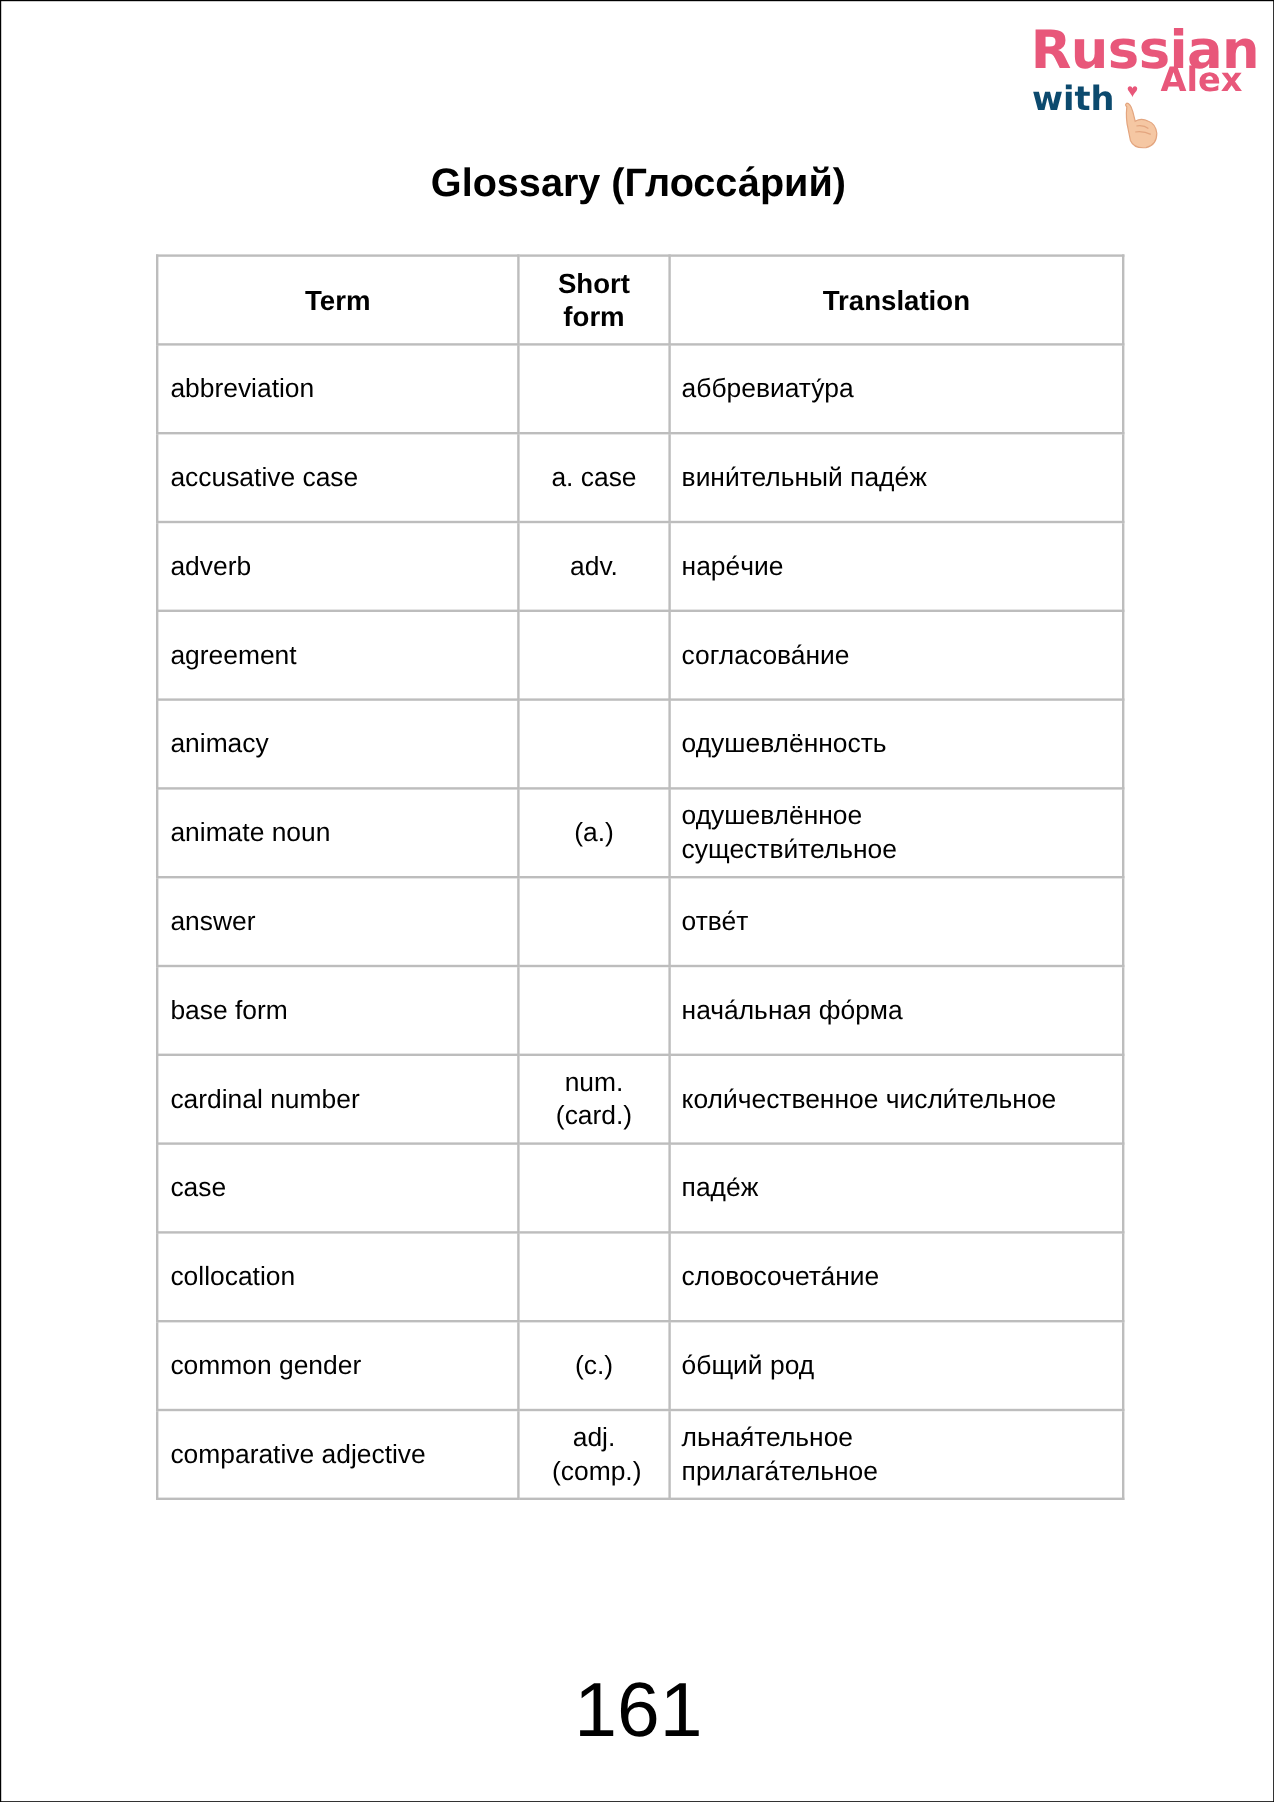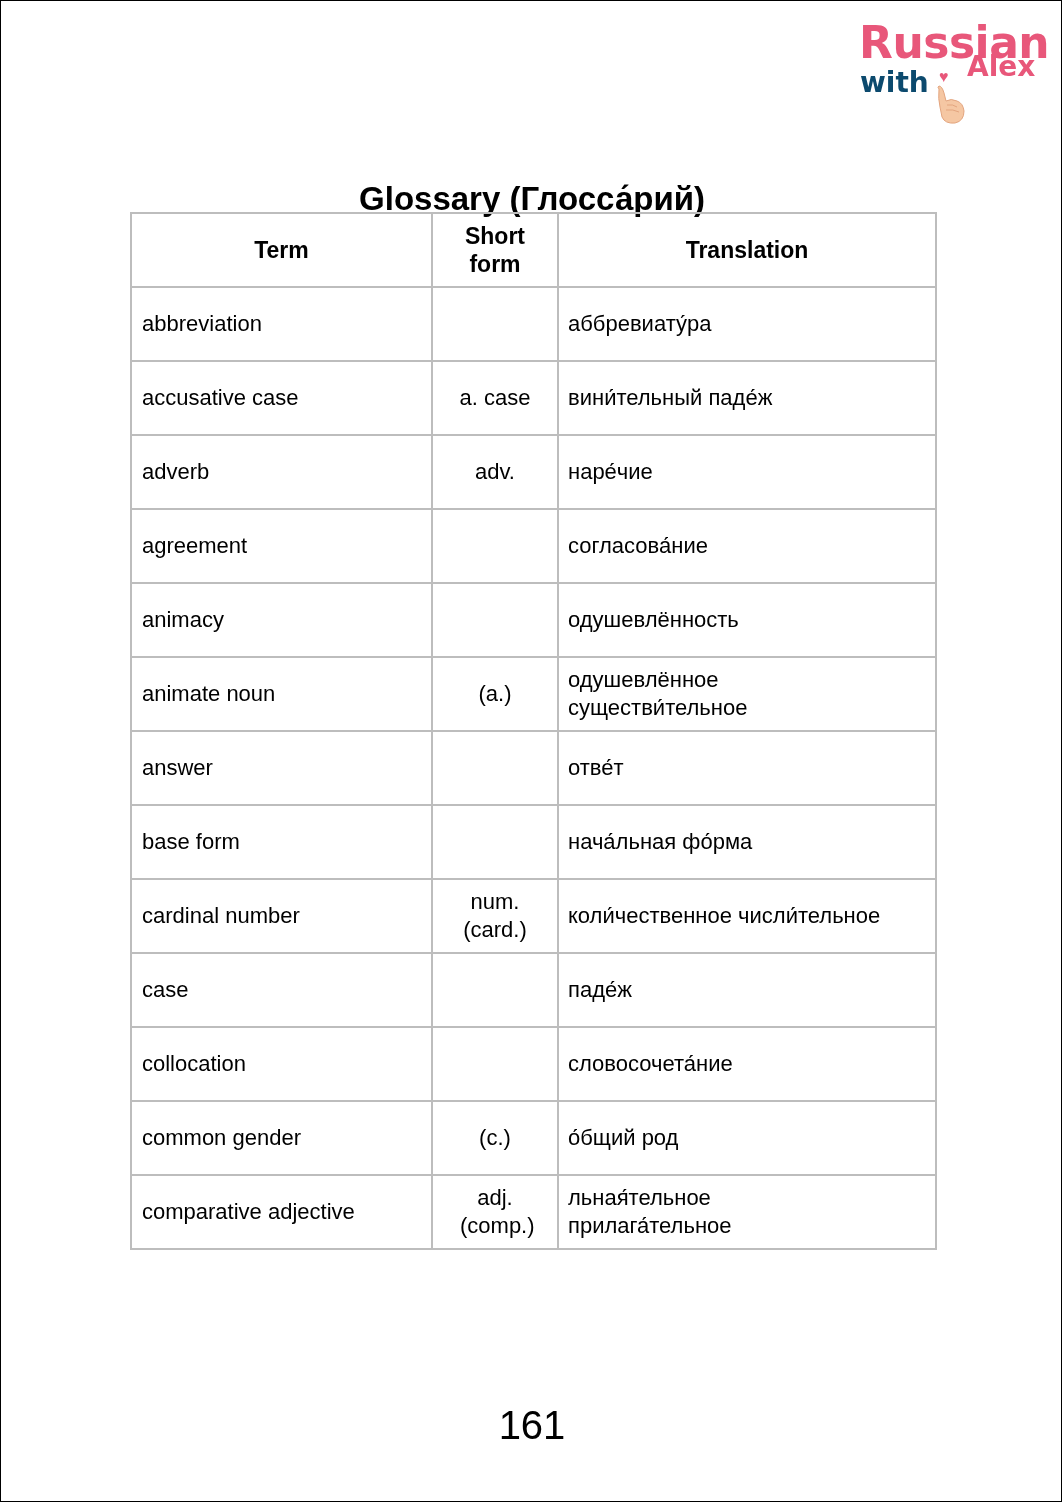--- a/index.html
+++ b/index.html
@@ -5,31 +5,31 @@
   * { box-sizing: border-box; margin: 0; padding: 0; }
   html, body { width: 1062px; height: 1502px; background: #ffffff; }
   body { font-family: "Liberation Sans", sans-serif; color: #000; position: relative; overflow: hidden; }
   .page { position: absolute; left: 0; top: 0; width: 1062px; height: 1502px; border: 1px solid #000; background: #fff; padding-left: 12px; }
   .logo { position: absolute; left: 856px; top: 18px; width: 190px; height: 110px; }
   .logo-top { position: absolute; left: 2px; top: 0; font-family: "DejaVu Sans", sans-serif; font-weight: bold; font-size: 44px; color: #e8577a; letter-spacing: -0.5px; line-height: 48px; }
   .logo-with { position: absolute; left: 3px; top: 48px; font-family: "DejaVu Sans", sans-serif; font-weight: bold; font-size: 28px; color: #0c4a6e; line-height: 32px; }
   .logo-alex { position: absolute; left: 110px; top: 32px; font-family: "DejaVu Sans", sans-serif; font-weight: bold; font-size: 28px; color: #e8577a; line-height: 32px; }
   .logo-heart { position: absolute; left: 82px; top: 50px; font-size: 16px; color: #e8577a; line-height: 16px; }
   .logo-hand { position: absolute; left: 76px; top: 66px; width: 34px; height: 40px; }
-  .title { position: absolute; left: 0; width: 1062px; top: 128px; text-align: center; font-weight: bold; font-size: 33px; line-height: 46px; margin-top: 47px; }
+  .title { position: absolute; left: 0; width: 1062px; top: 128px; text-align: center; font-weight: bold; font-size: 33px; line-height: 46px; }
   table.glossary { position: absolute; left: 129px; top: 211px; width: 805px; border-collapse: collapse; table-layout: fixed; }
   table.glossary td, table.glossary th { border: 2px solid #bdbdbd; height: 74px; font-size: 22px; line-height: 28px; vertical-align: middle; }
   table.glossary th { font-weight: bold; text-align: center; font-size: 23px; line-height: 28px; }
   col.c-term { width: 301px; }
   col.c-short { width: 126px; }
   col.c-trans { width: 378px; }
   td.term { padding-left: 10px; }
   td.short { text-align: center; font-size: 19px; line-height: 24px; }
   td.trans { padding-left: 9px; }
-  .page-number { position: absolute; left: 0; width: 1062px; top: 1392px; text-align: center; font-size: 40px; line-height: 64px; }
+  .page-number { position: absolute; left: 0; width: 1062px; top: 1392px; text-align: center; font-size: 64px; line-height: 64px; }
 </style>
 </head>
 <body>
 
 <div class="page">
 
   <div class="logo">
     <div class="logo-top">Russian</div>
     <div class="logo-with">with</div>
     <div class="logo-heart">♥</div>

